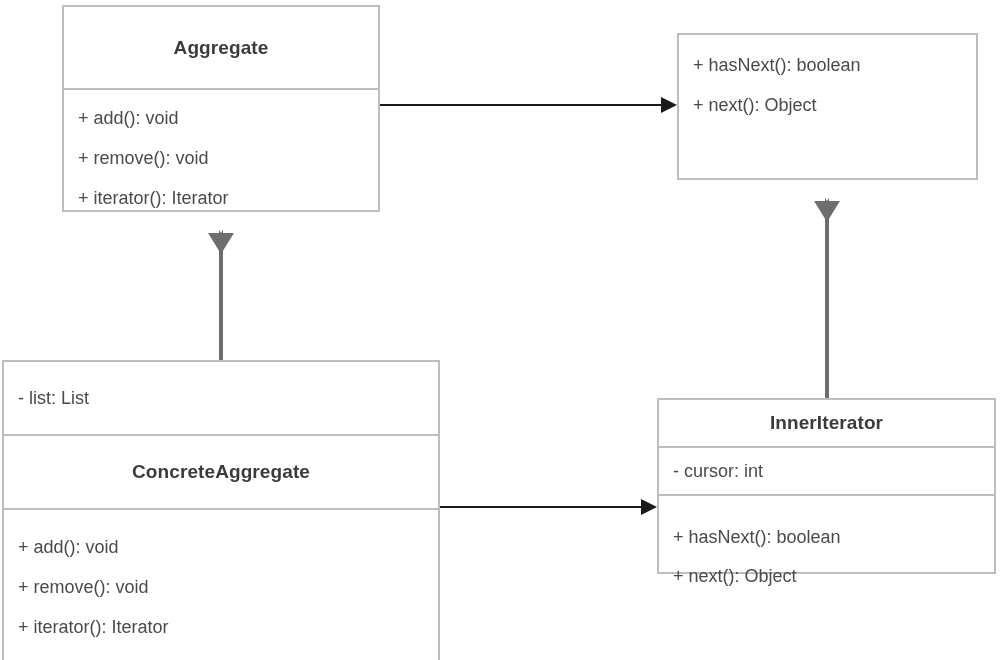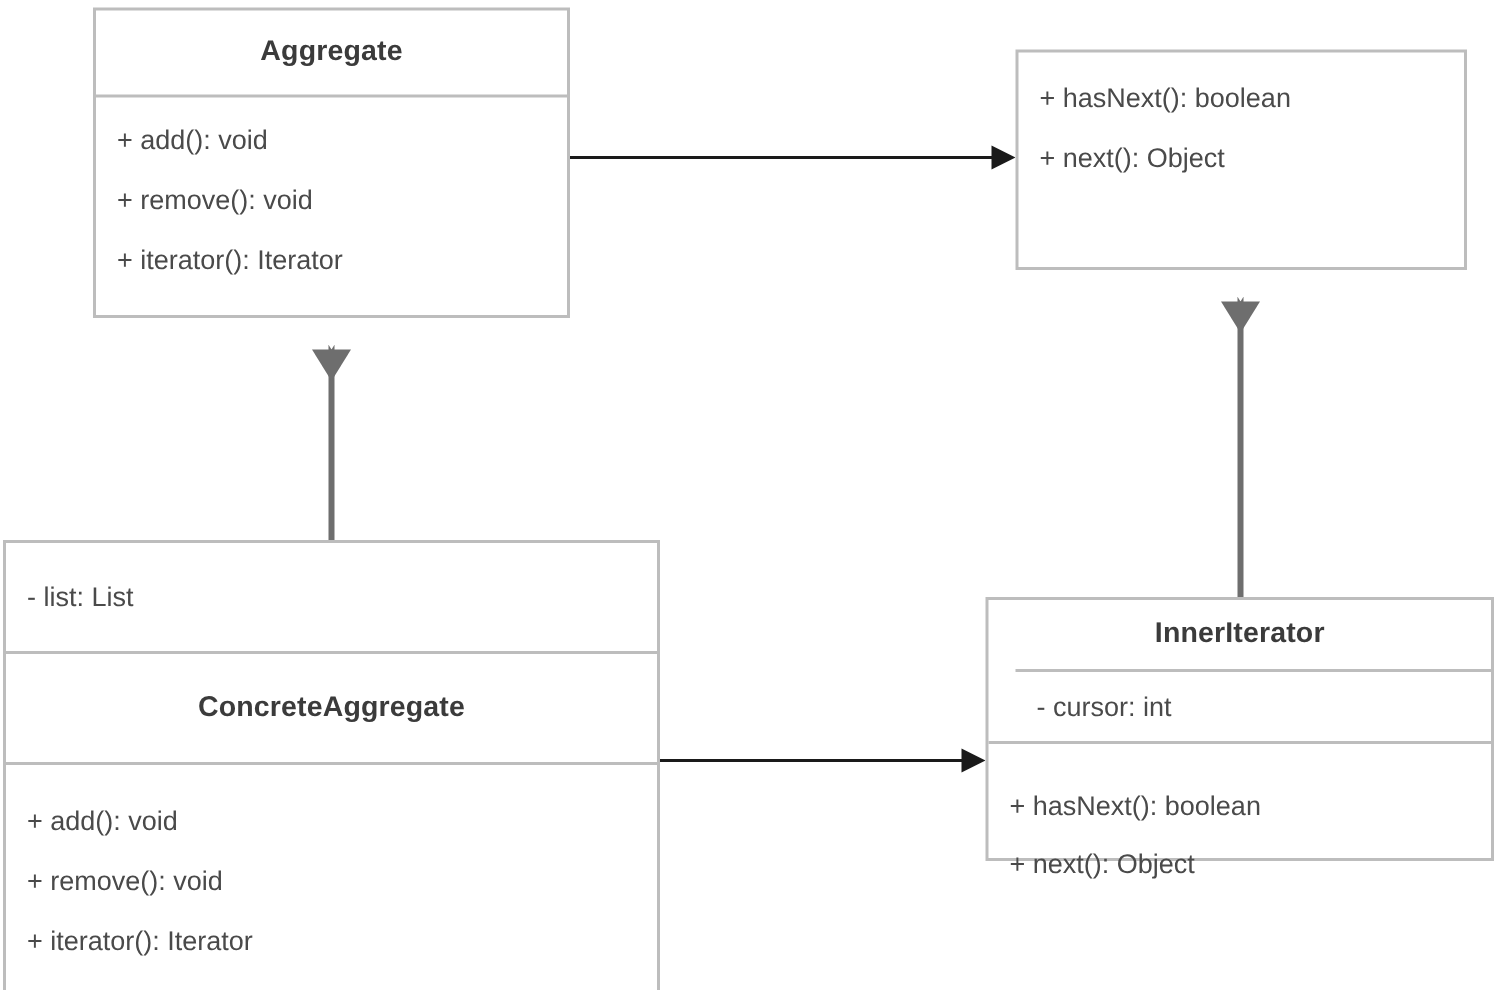--- a/index.html
+++ b/index.html
@@ -108,21 +108,21 @@
     position: absolute;
     z-index: 4;
   }
 </style>
 </head>
 <body>
 
 <div id="canvas">
 
   <div class="uml-class" style="left:62px; top:5px; width:318px; height:207px;">
-    <div class="compartment class-title" style="height:56px;">
+    <div class="compartment class-title" style="height:81px;">
       <span>Aggregate</span>
     </div>
     <div class="compartment member-list" style="height:138px;">
       <div class="member">+ add(): void</div>
       <div class="member">+ remove(): void</div>
       <div class="member">+ iterator(): Iterator</div>
     </div>
   </div>
 
   <div class="uml-class" style="left:677px; top:33px; width:301px; height:147px;">
@@ -143,21 +143,21 @@
       <div class="member">+ add(): void</div>
       <div class="member">+ remove(): void</div>
       <div class="member">+ iterator(): Iterator</div>
     </div>
   </div>
 
   <div class="uml-class" style="left:657px; top:398px; width:339px; height:176px;">
     <div class="compartment class-title" style="height:46px;">
       <span>InnerIterator</span>
     </div>
-    <div class="compartment member-list" style="height:48px;margin-left:18px;">
+    <div class="compartment member-list" style="height:48px;">
       <div class="member">- cursor: int</div>
     </div>
     <div class="compartment member-list" style="height:122px;">
       <div class="member compact">+ hasNext(): boolean</div>
       <div class="member compact">+ next(): Object</div>
     </div>
   </div>
 
   <div class="conn assoc-line" style="left:380px; top:104px; width:285px; height:2px;"></div>
   <div class="conn assoc-head" style="left:661px; top:97px;"></div>

